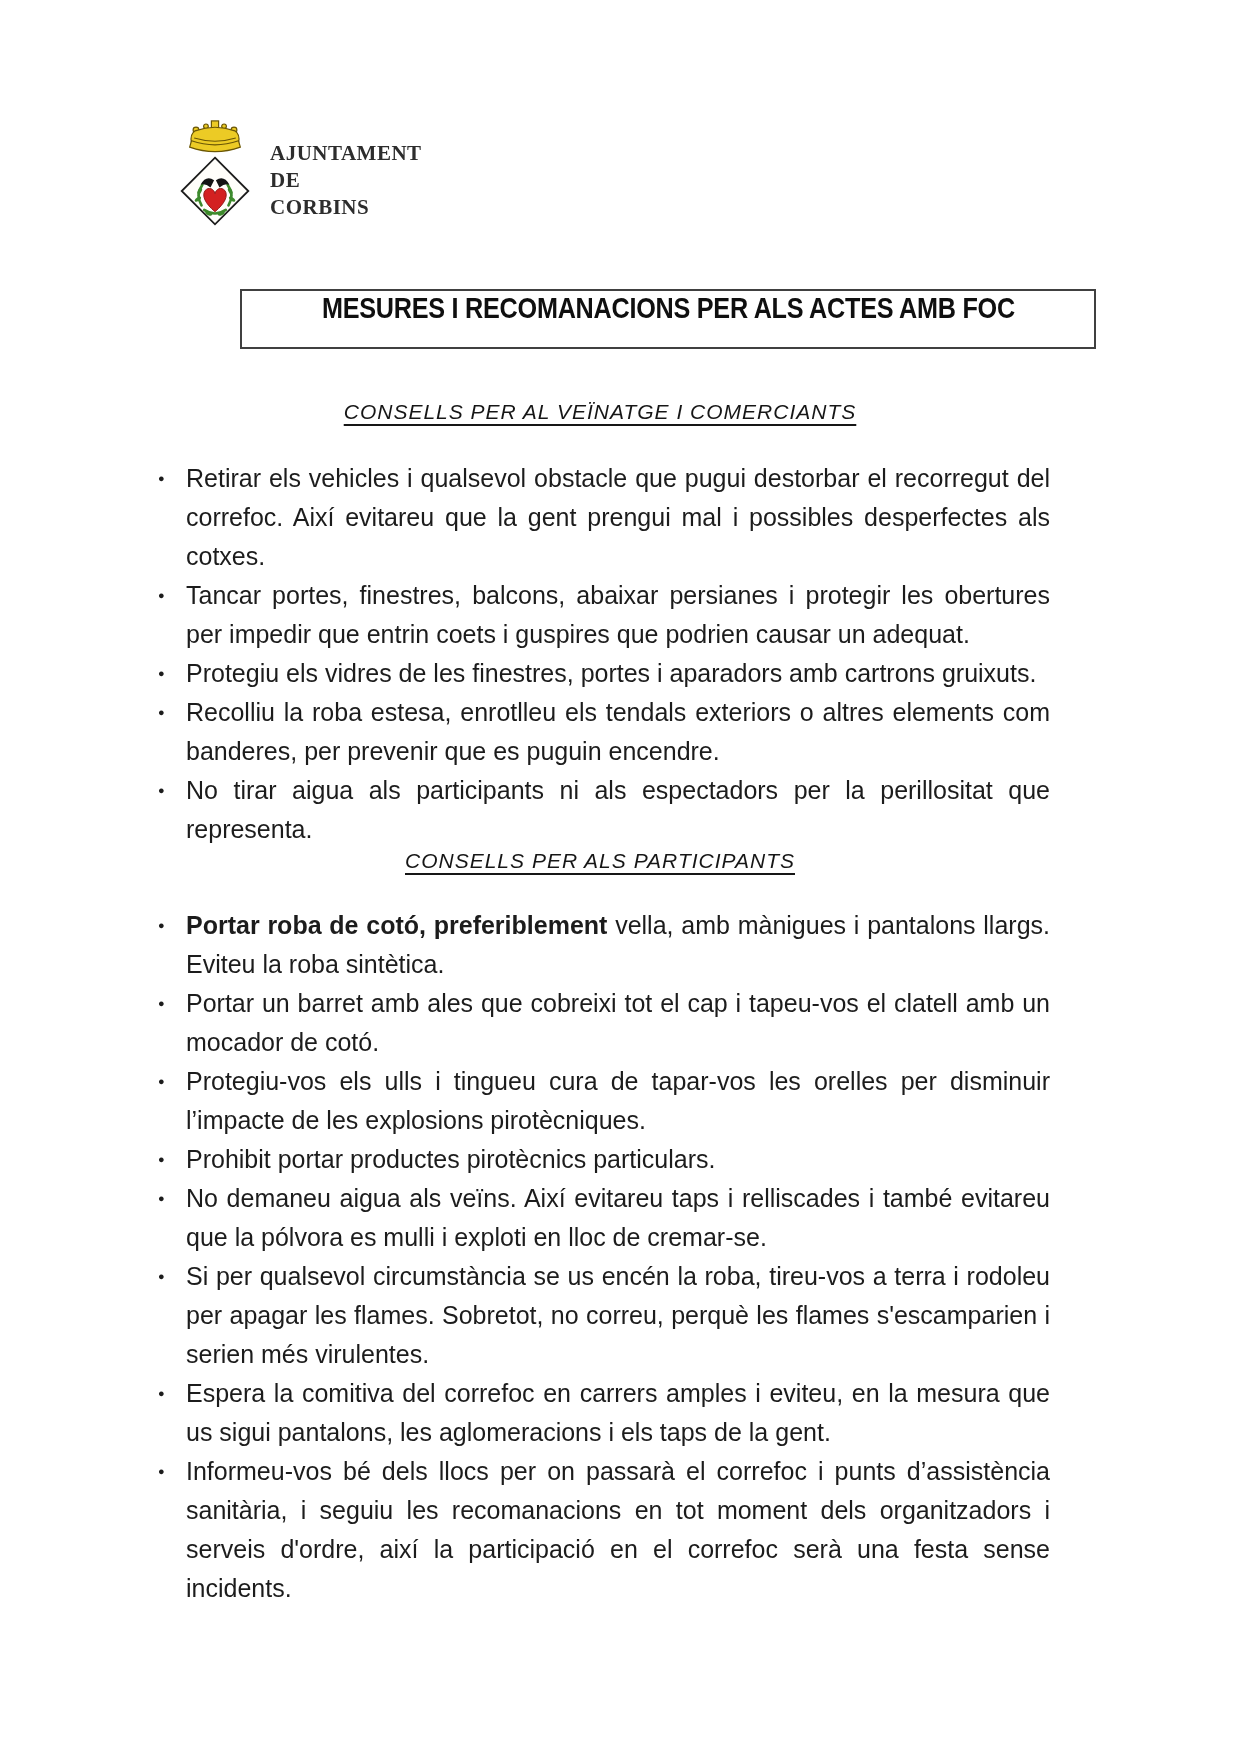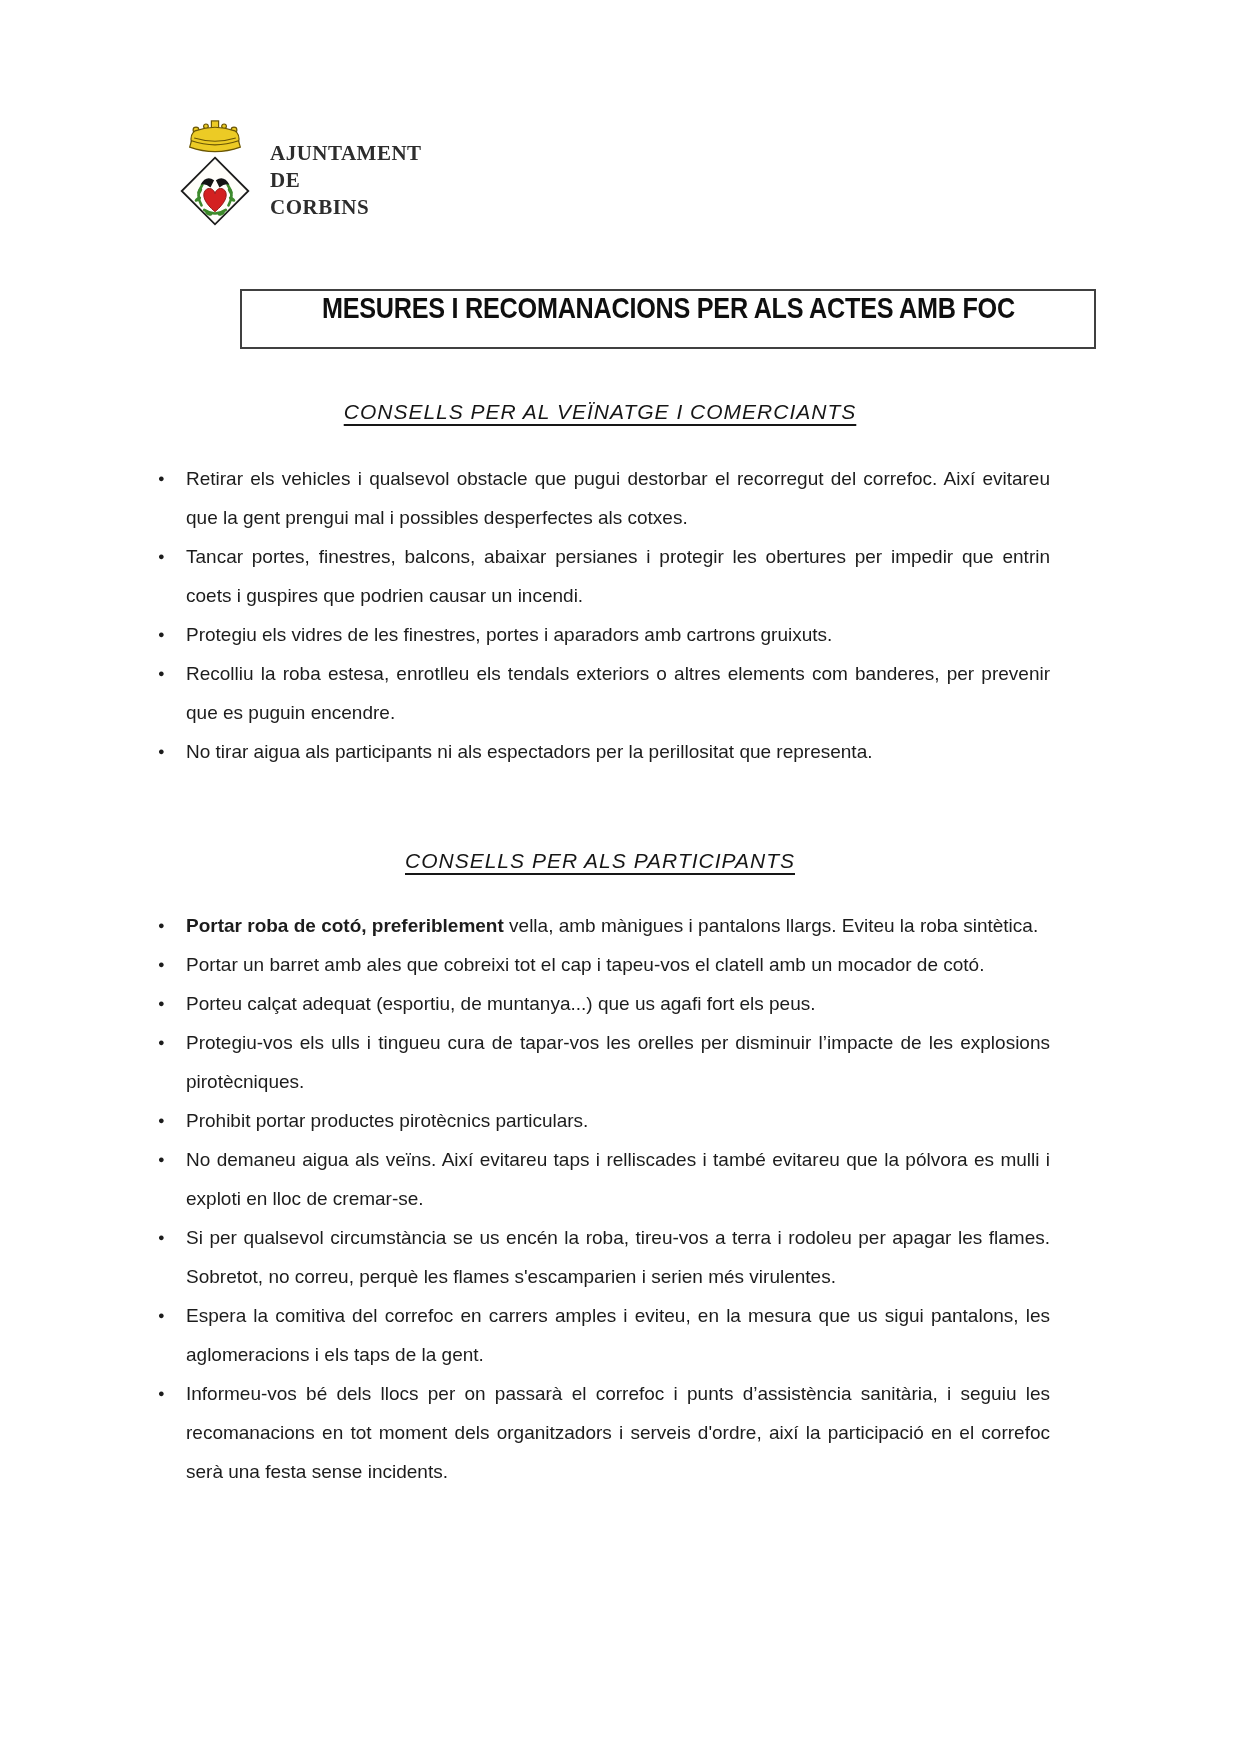--- a/index.html
+++ b/index.html
@@ -46,21 +46,21 @@
     letter-spacing: 1px;
     padding-left: 40px;
   }
   .sec1 { top: 400px; }
   .sec2 { top: 849px; }
 
   
   .list {
     position: absolute; left: 155px; width: 895px;
     margin: 0; padding: 0; list-style: none;
-    font-size: 19px; line-height: 39px;
+    font-size: 25px; line-height: 39px;
     text-align: justify; color: #1c1c1c;
   }
   .list1 { top: 459px; }
   .list2 { top: 906px; }
   .list li { position: relative; padding-left: 31px; }
   .list li::before {
     content: "\25CF";
     position: absolute; left: 3px; top: 0;
     font-size: 11px; line-height: 39px; color: #1c1c1c;
   }
@@ -114,31 +114,30 @@
     </div>
   </div>
 
   <div class="title-box">
     <h1>MESURES I RECOMANACIONS PER ALS ACTES AMB FOC</h1>
   </div>
 
   <h2 class="sec sec1">CONSELLS PER AL VEÏNATGE I COMERCIANTS</h2>
   <ul class="list list1">
     <li><span>Retirar els vehicles i qualsevol obstacle que pugui destorbar el recorregut del correfoc. Així evitareu que la gent prengui mal i possibles desperfectes als cotxes.</span></li>
-    <li><span>Tancar portes, finestres, balcons, abaixar persianes i protegir les obertures per impedir que entrin coets i guspires que podrien causar un incendi.</span></li>
+    <li><span>Tancar portes, finestres, balcons, abaixar persianes i protegir les obertures per impedir que entrin coets i guspires que podrien causar un adequat.</span></li>
     <li><span>Protegiu els vidres de les finestres, portes i aparadors amb cartrons gruixuts.</span></li>
     <li><span>Recolliu la roba estesa, enrotlleu els tendals exteriors o altres elements com banderes, per prevenir que es puguin encendre.</span></li>
     <li><span>No tirar aigua als participants ni als espectadors per la perillositat que representa.</span></li>
   </ul>
 
   <h2 class="sec sec2">CONSELLS PER ALS PARTICIPANTS</h2>
   <ul class="list list2">
     <li><span class="b">Portar roba de cotó, preferiblement</span><span> vella, amb mànigues i pantalons llargs. Eviteu la roba sintètica.</span></li>
     <li><span>Portar un barret amb ales que cobreixi tot el cap i tapeu-vos el clatell amb un mocador de cotó.</span></li>
-    <li><span>Porteu calçat adequat (esportiu, de muntanya...) que us agafi fort els peus.</span></li>
     <li><span>Protegiu-vos els ulls i tingueu cura de tapar-vos les orelles per disminuir l’impacte de les explosions pirotècniques.</span></li>
     <li><span>Prohibit portar productes pirotècnics particulars.</span></li>
     <li><span>No demaneu aigua als veïns. Així evitareu taps i relliscades i també evitareu que la pólvora es mulli i exploti en lloc de cremar-se.</span></li>
     <li><span>Si per qualsevol circumstància se us encén la roba, tireu-vos a terra i rodoleu per apagar les flames. Sobretot, no correu, perquè les flames s'escamparien i serien més virulentes.</span></li>
     <li><span>Espera la comitiva del correfoc en carrers amples i eviteu, en la mesura que us sigui pantalons, les aglomeracions i els taps de la gent.</span></li>
     <li><span>Informeu-vos bé dels llocs per on passarà el correfoc i punts d’assistència sanitària, i seguiu les recomanacions en tot moment dels organitzadors i serveis d'ordre, així la participació en el correfoc serà una festa sense incidents.</span></li>
   </ul>
 
 </div>
 

